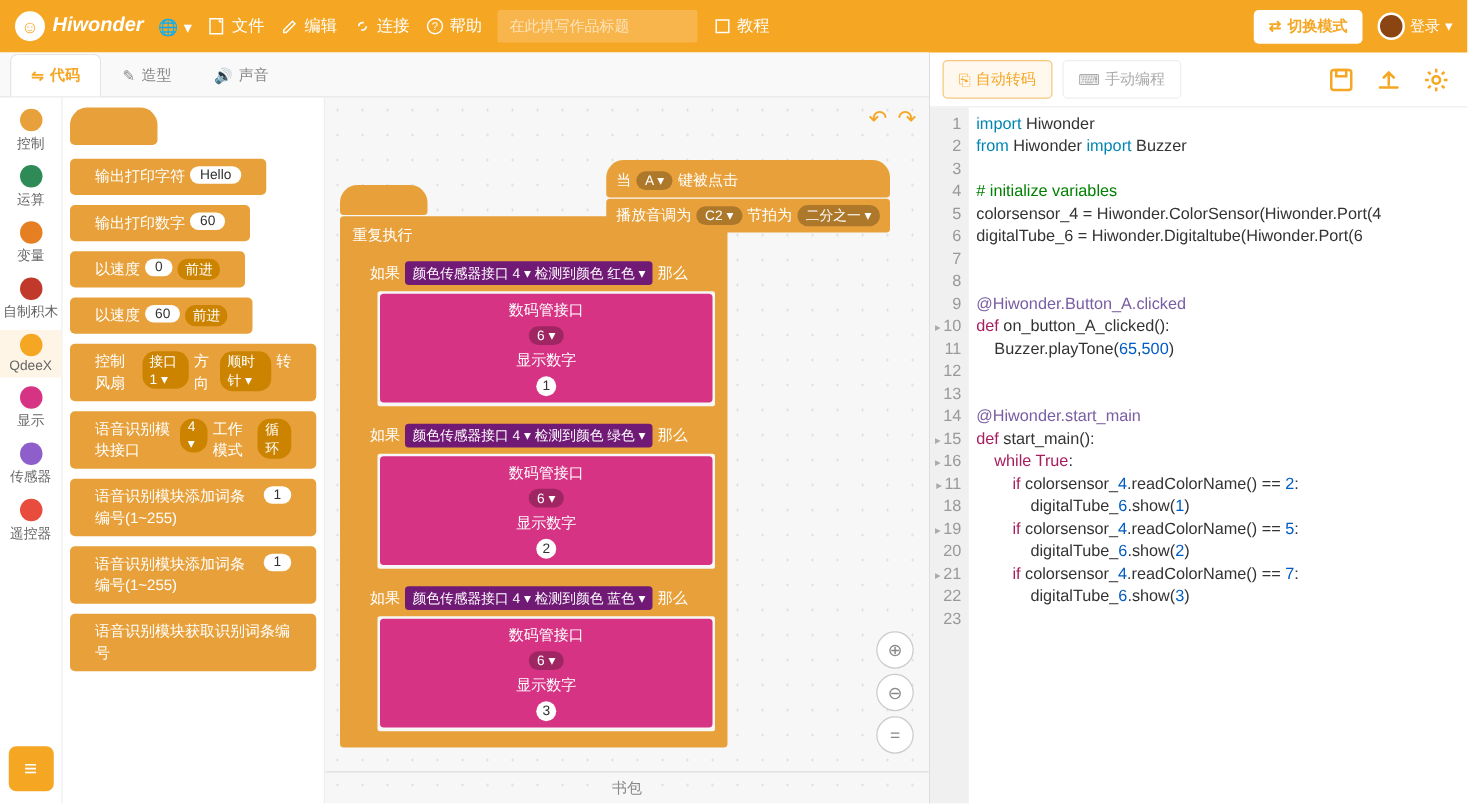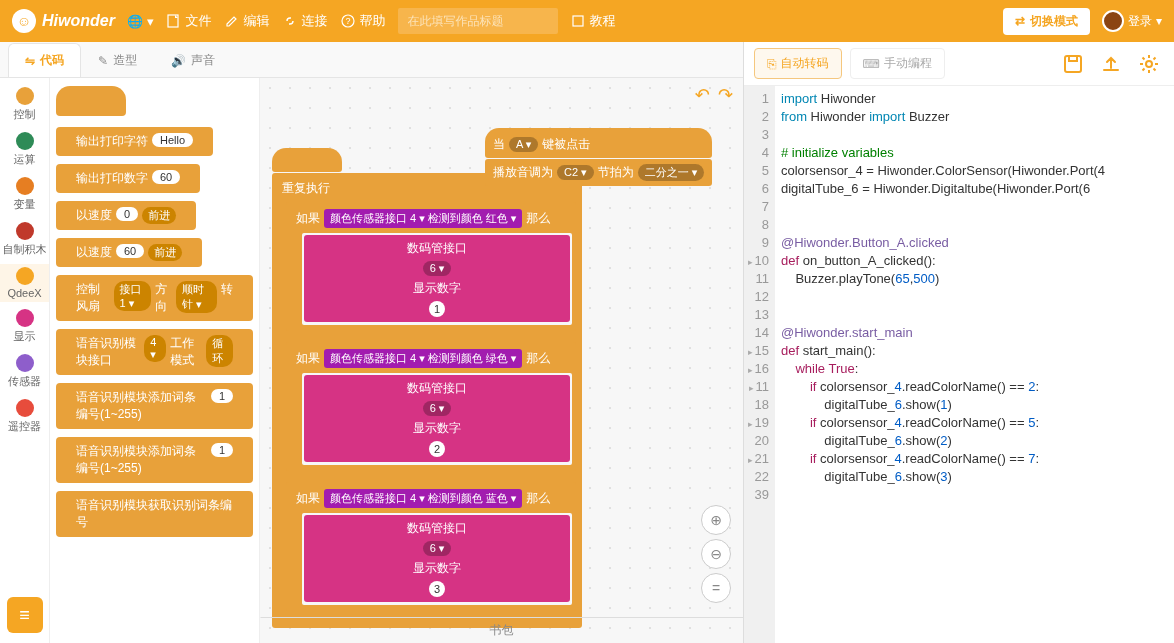--- a/index.html
+++ b/index.html
@@ -56,24 +56,24 @@
 .backpack-label { position:absolute; bottom:4px; left:50%; transform:translateX(-50%); color:#888; font-size:12px; border-top:1px solid #ddd; width:100%; text-align:center; padding-top:4px; }
 
 
 .stack { position:absolute; }
 .sblk { color:#fff; font-size:12px; padding:5px 8px; border-radius:3px; display:flex; align-items:center; gap:4px; margin-bottom:1px; min-height:24px; }
 .sblk.orange { background:#E8A13A; }
 .sblk.magenta { background:#D63384;flex-direction:column; }
 .sblk.hat { border-radius:14px 14px 3px 3px; padding-top:8px; }
 .sblk .dd { background:rgba(0,0,0,0.25); border-radius:10px; padding:1px 7px; font-size:11px; display:inline-flex; align-items:center; gap:2px; }
 .sblk .wpill { background:#fff; color:#333; border-radius:50%; width:16px; height:16px; display:inline-flex; align-items:center; justify-content:center; font-size:11px; }
-.c-wrap { background:#E8A13A; padding:4px 4px 4px 4px; border-radius:3px; margin-bottom:11px; }
+.c-wrap { background:#E8A13A; padding:4px 4px 4px 4px; border-radius:3px; margin-bottom:1px; }
 .c-head { color:#fff; font-size:12px; padding:3px 6px; display:flex; align-items:center; gap:4px; }
 .c-body { background:#f7f7f7; margin:2px 0 2px 12px; padding:2px; border-radius:2px; }
-.hex { background:#a21caf; padding:2px 6px; border-radius:3px; display:inline-flex; align-items:center; gap:3px; font-size:11px; }
+.hex { background:#701a75; padding:2px 6px; border-radius:3px; display:inline-flex; align-items:center; gap:3px; font-size:11px; }
 
 
 .right { width:430px; display:flex; flex-direction:column; }
 .right-top { height:44px; display:flex; align-items:center; padding:0 10px; gap:8px; border-bottom:1px solid #eee; }
 .code-tab { padding:6px 12px; border:1px solid #eee; border-radius:4px; display:flex; align-items:center; gap:4px; font-size:12px; cursor:pointer; }
 .code-tab.active { color:#F5A623; border-color:#f5c77e; background:#fef8ee; }
 .code-tab.inactive { color:#aaa; }
 .rt-spacer { flex:1; }
 .rt-icon { width:30px; height:30px; display:flex; align-items:center; justify-content:center; color:#F5A623; font-size:20px; cursor:pointer; }
 
@@ -405,18 +405,18 @@
           <div class="ln">13</div>
           <div class="ln">14</div>
           <div class="ln fold">15</div>
           <div class="ln fold">16</div>
           <div class="ln fold">11</div>
           <div class="ln">18</div>
           <div class="ln fold">19</div>
           <div class="ln">20</div>
           <div class="ln fold">21</div>
           <div class="ln">22</div>
-          <div class="ln">39</div>
+          <div class="ln">23</div>
         </div>
       <div class="code" id="code"><div style="height: 18px;"><span class="kw-import">import</span> Hiwonder</div><div style="height: 18px;"><span class="kw-import">from</span> Hiwonder <span class="kw-import">import</span> Buzzer</div><div style="height: 18px;"></div><div style="height: 18px;"><span class="comment"># initialize variables</span></div><div style="height: 18px;">colorsensor_4 = Hiwonder.ColorSensor(Hiwonder.Port(4</div><div style="height: 18px;">digitalTube_6 = Hiwonder.Digitaltube(Hiwonder.Port(6</div><div style="height: 18px;"></div><div style="height: 18px;"></div><div style="height: 18px;"><span class="deco">@Hiwonder.Button_A.clicked</span></div><div style="height: 18px;"><span class="kw-def">def</span> on_button_A_clicked():</div><div style="height: 18px;">    Buzzer.playTone(<span class="num">65</span>,<span class="num">500</span>)</div><div style="height: 18px;"></div><div style="height: 18px;"></div><div style="height: 18px;"><span class="deco">@Hiwonder.start_main</span></div><div style="height: 18px;"><span class="kw-def">def</span> start_main():</div><div style="height: 18px;">    <span class="kw-ctrl">while</span> <span class="kw-ctrl">True</span>:</div><div style="height: 18px;">        <span class="kw-ctrl">if</span> colorsensor_<span class="num">4</span>.readColorName() == <span class="num">2</span>:</div><div style="height: 18px;">            digitalTube_<span class="num">6</span>.show(<span class="num">1</span>)</div><div style="height: 18px;">        <span class="kw-ctrl">if</span> colorsensor_<span class="num">4</span>.readColorName() == <span class="num">5</span>:</div><div style="height: 18px;">            digitalTube_<span class="num">6</span>.show(<span class="num">2</span>)</div><div style="height: 18px;">        <span class="kw-ctrl">if</span> colorsensor_<span class="num">4</span>.readColorName() == <span class="num">7</span>:</div><div style="height: 18px;">            digitalTube_<span class="num">6</span>.show(<span class="num">3</span>)</div><div style="height: 18px;"></div></div>
     </div>
   </div>
 </div>
 
 </body></html>

